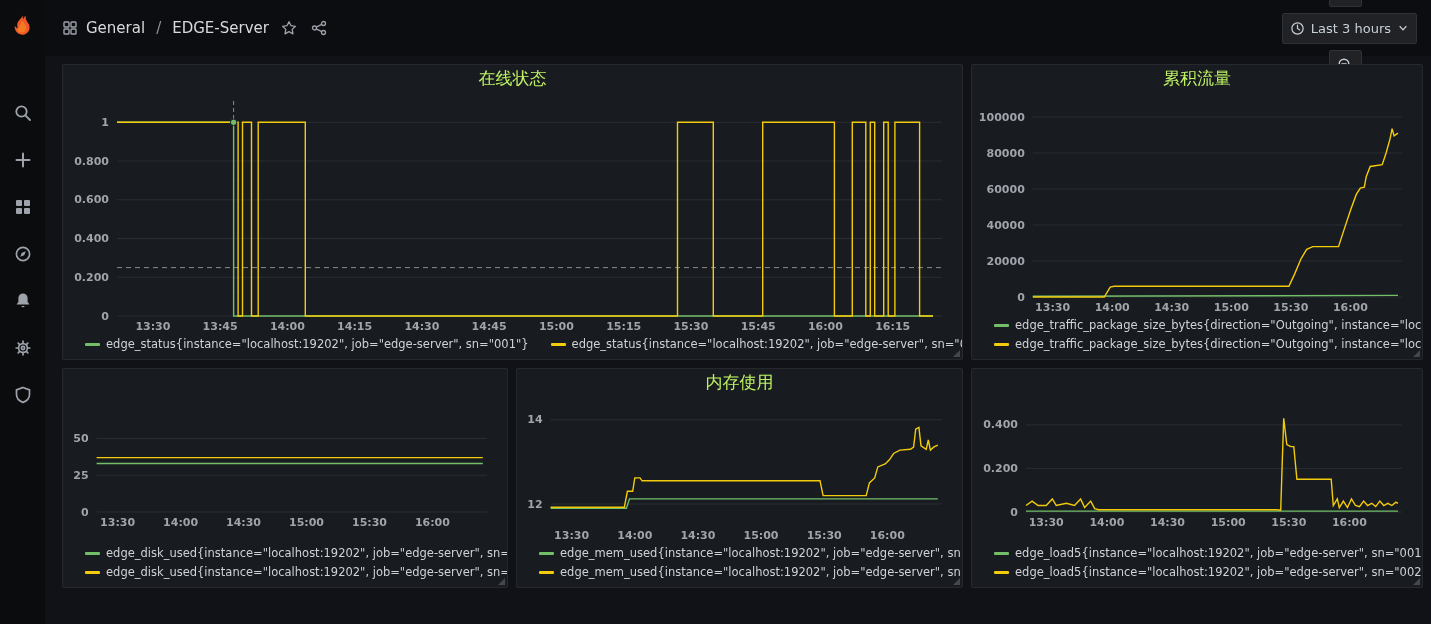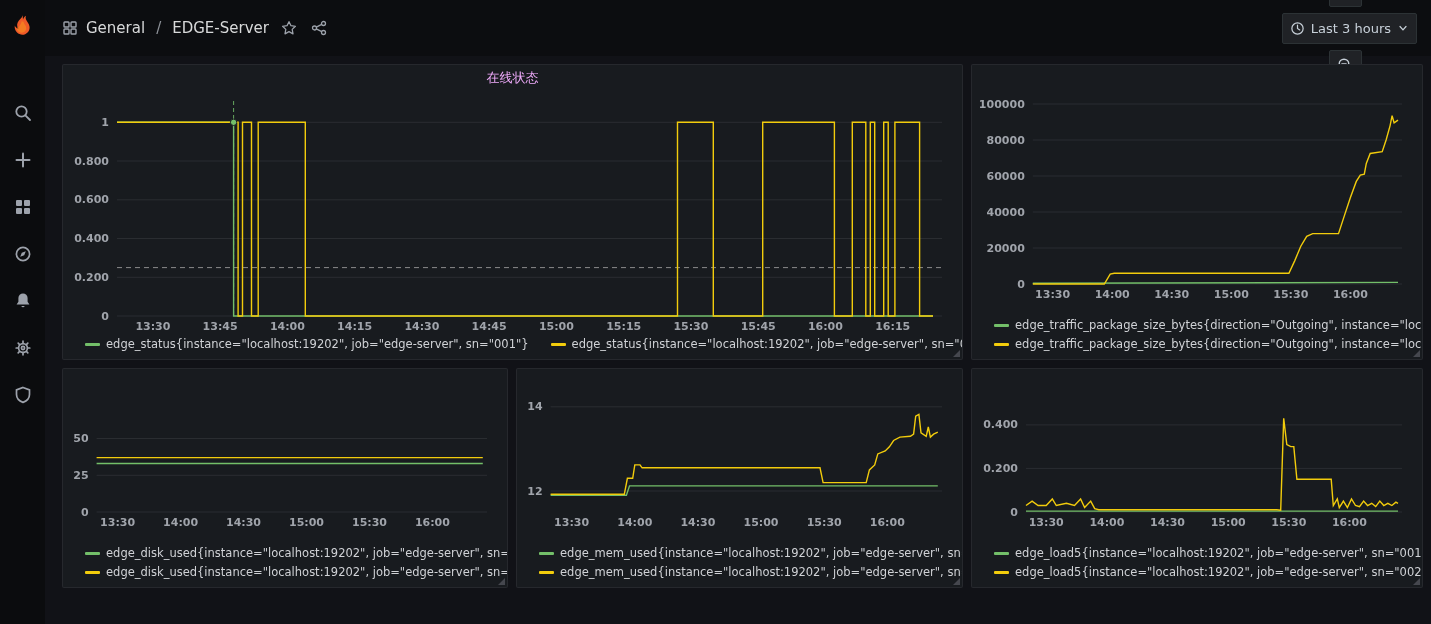--- a/index.html
+++ b/index.html
@@ -75,21 +75,21 @@
     border-radius:2px;
     display:flex; flex-direction:column;
     position:relative; min-width:0; min-height:0;
   }
   .panel-span2 { grid-column:1 / 3; }
   .panel-header {
     height:26px; flex-shrink:0;
     display:flex; align-items:center; justify-content:center;
     cursor:pointer;
   }
-  .panel-title { font-size:13px; font-weight:500; color:#f0abfc; }
+  .panel-title { font-size:17px; font-weight:500; color:#bef264; }
   .panel-chart { flex:1; min-height:0; padding:2px 6px 0 6px; }
   .panel-chart svg { width:100%; height:100%; display:block; }
 
   .panel-legend { flex-shrink:0; padding:2px 8px 7px 22px; overflow:hidden; }
   .legend-row-layout { display:flex; flex-direction:row; gap:22px; }
   .legend-col-layout { display:flex; flex-direction:column; gap:3px; }
   .legend-item { display:flex; align-items:center; gap:6px; cursor:pointer; line-height:16px; }
   .legend-swatch { width:15px; height:3px; border-radius:1px; flex-shrink:0; }
   .legend-label { font-size:11.5px; color:#d0d2d6; white-space:nowrap; }
 
@@ -317,20 +317,23 @@
           </div>
           <div class="legend-item">
             <span class="legend-swatch" style="background: rgb(242, 204, 12);"></span>
             <span class="legend-label">edge_status{instance="localhost:19202", job="edge-server", sn="002"}</span>
           </div>
         </div>
       <span class="corner-handle"></span>
     </section>
 
     <section class="panel">
+      <header class="panel-header">
+        <h2 class="panel-title">累积流量</h2>
+      </header>
       <div class="panel-chart">
           <svg viewBox="0 0 438 222">
             <line class="grid" x1="54.8" x2="424" y1="204.0" y2="204.0"></line>
             <text class="ylab" x="46.8" y="207.5">0</text>
             <line class="grid" x1="54.8" x2="424" y1="168.0" y2="168.0"></line>
             <text class="ylab" x="46.8" y="171.5">20000</text>
             <line class="grid" x1="54.8" x2="424" y1="132.0" y2="132.0"></line>
             <text class="ylab" x="46.8" y="135.5">40000</text>
             <line class="grid" x1="54.8" x2="424" y1="96.0" y2="96.0"></line>
             <text class="ylab" x="46.8" y="99.5">60000</text>
@@ -387,20 +390,23 @@
           </div>
           <div class="legend-item">
             <span class="legend-swatch" style="background: rgb(242, 204, 12);"></span>
             <span class="legend-label">edge_disk_used{instance="localhost:19202", job="edge-server", sn="002</span>
           </div>
         </div>
       <span class="corner-handle"></span>
     </section>
 
     <section class="panel">
+      <header class="panel-header">
+        <h2 class="panel-title">内存使用</h2>
+      </header>
       <div class="panel-chart">
           <svg viewBox="0 0 433 146">
             <line class="grid" x1="27.6" x2="419" y1="107.0" y2="107.0"></line>
             <text class="ylab" x="19.6" y="110.5">12</text>
             <line class="grid" x1="27.6" x2="419" y1="22.8" y2="22.8"></line>
             <text class="ylab" x="19.6" y="26.3">14</text>
             <text class="xlab" x="48.6" y="142">13:30</text>
             <text class="xlab" x="111.8" y="142">14:00</text>
             <text class="xlab" x="174.9" y="142">14:30</text>
             <text class="xlab" x="238.0" y="142">15:00</text>

